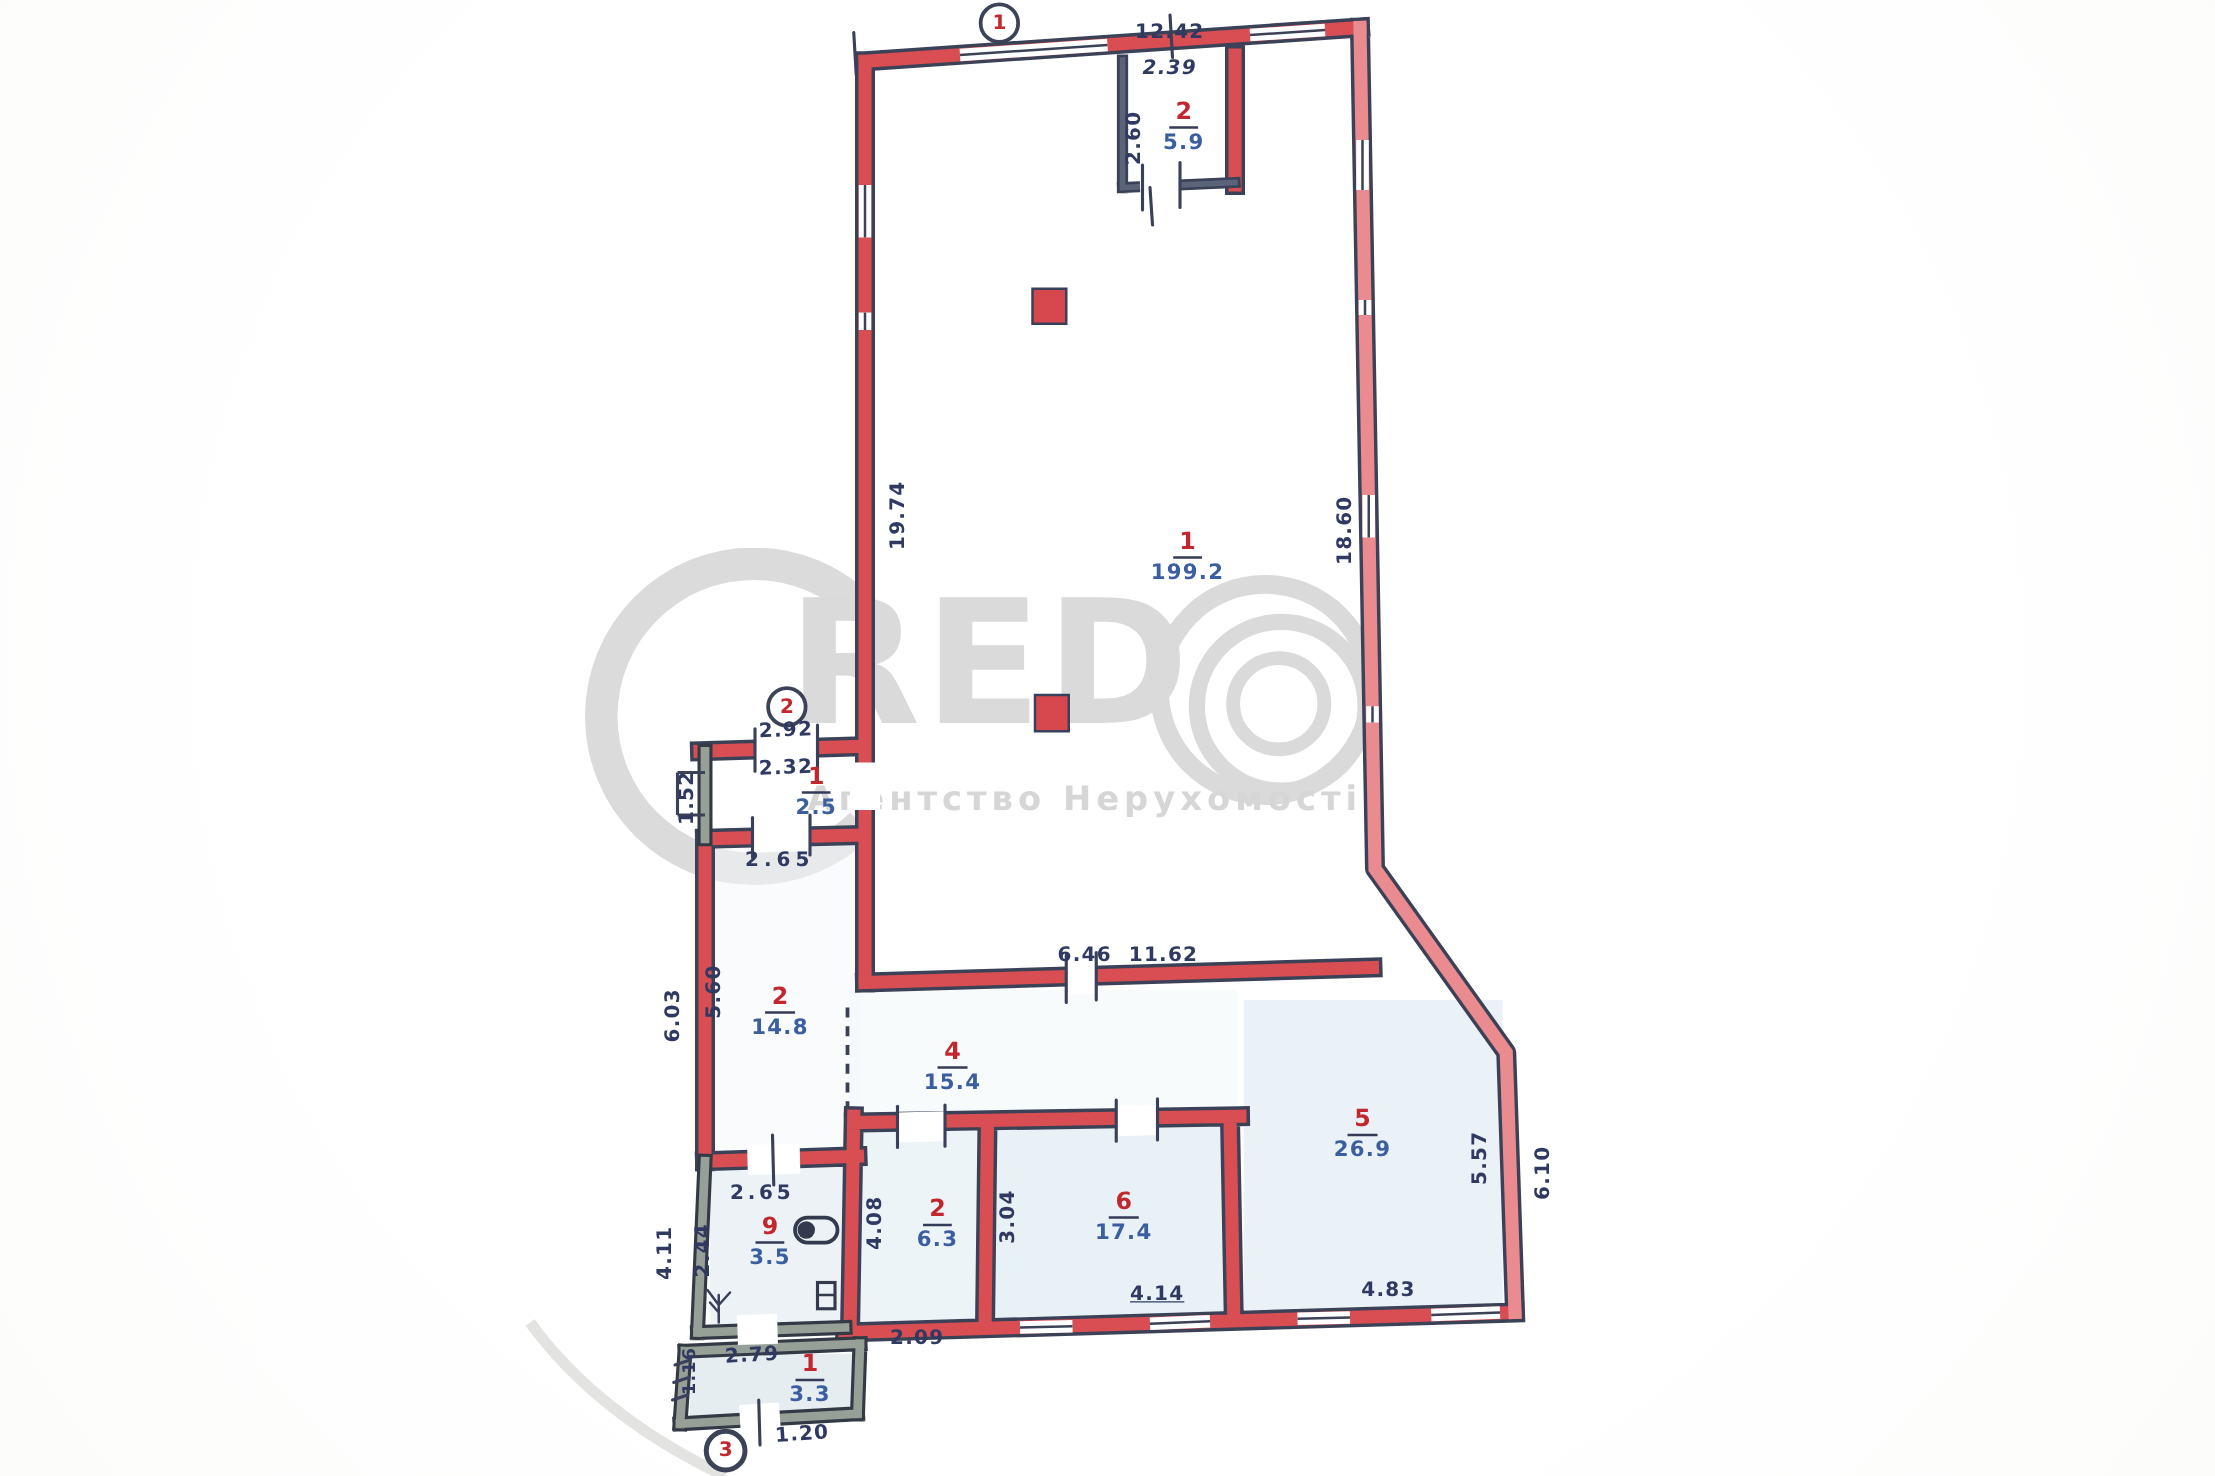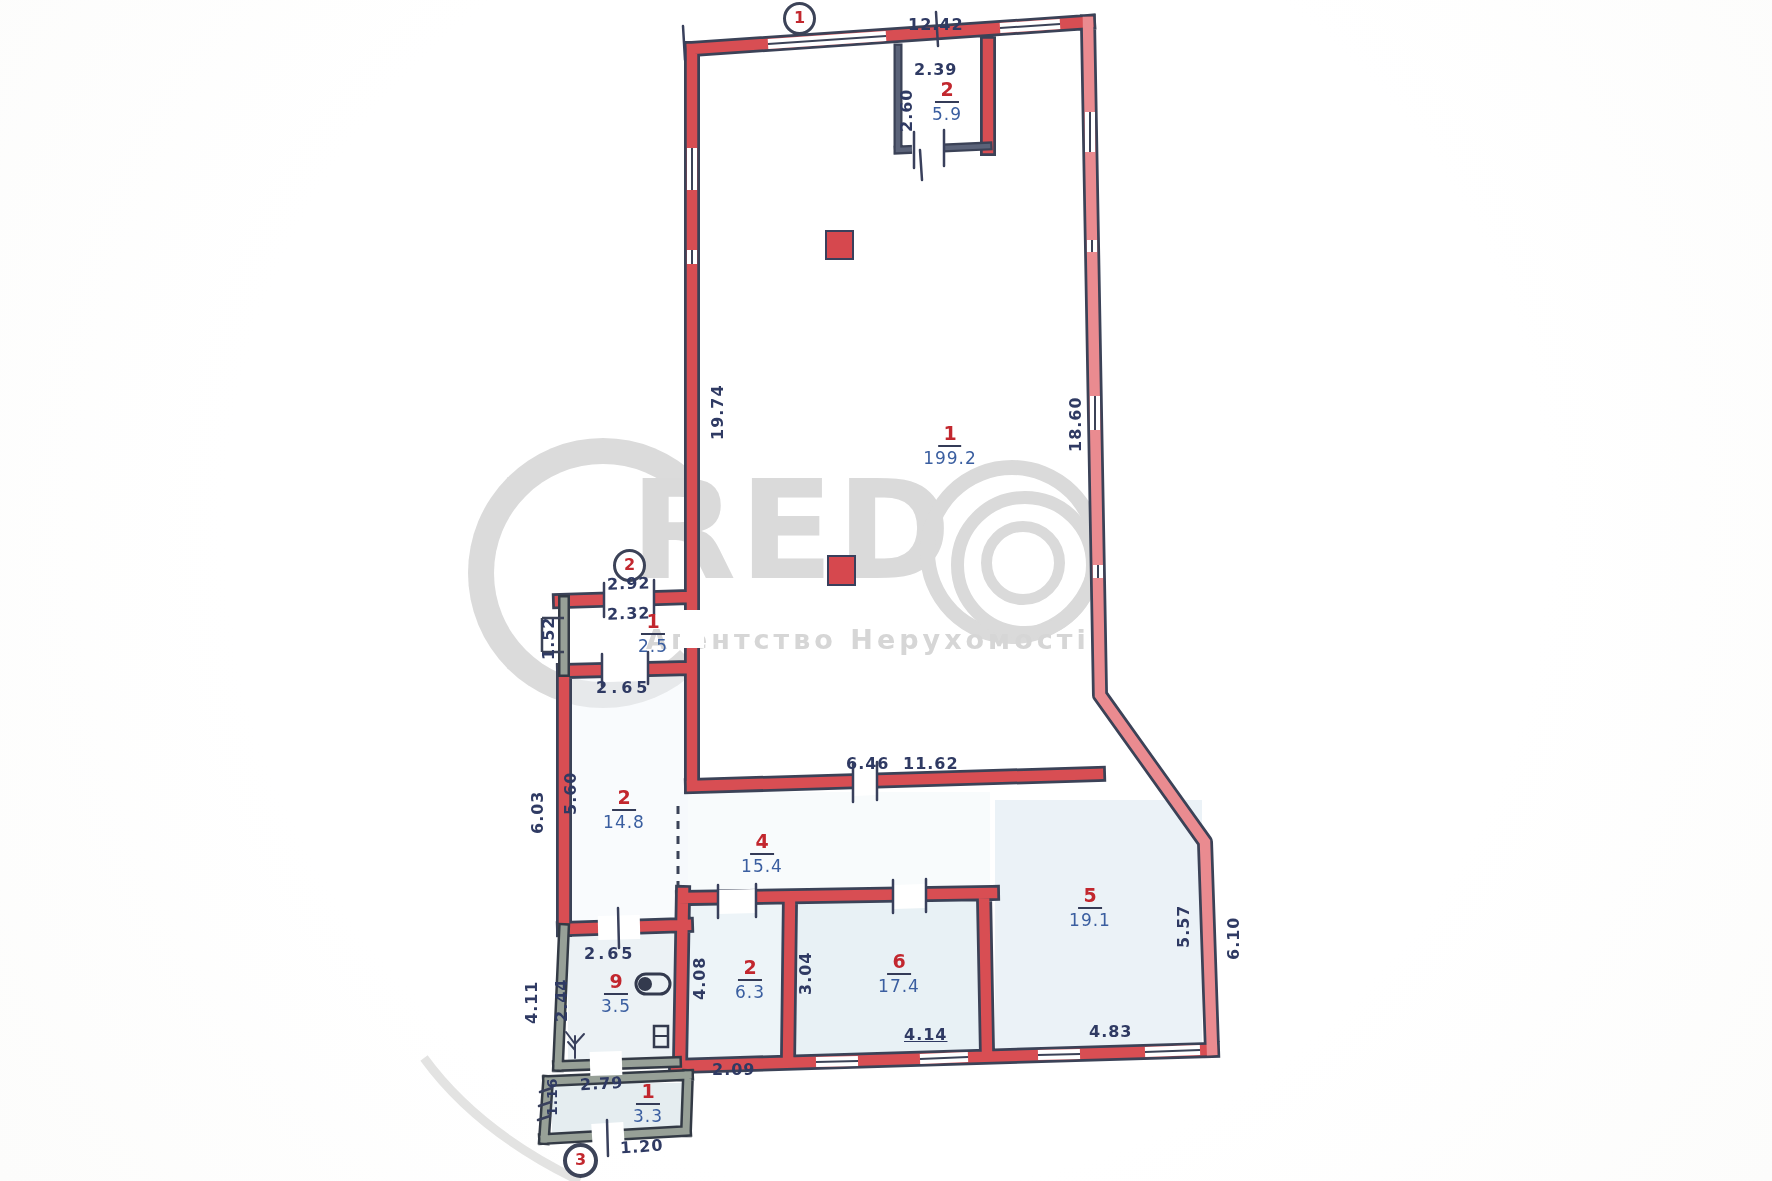--- a/index.html
+++ b/index.html
@@ -32,21 +32,21 @@
   .doorT{stroke:#ffffff;stroke-width:12;fill:none;}
   .tick{stroke:#39405c;stroke-width:2.5;fill:none;stroke-linecap:round;}
   .dash{stroke:#3b4257;stroke-width:3;stroke-dasharray:8 7;fill:none;}
   .sketch{stroke:#39405c;stroke-width:2;fill:none;stroke-linecap:round;}
   .dim{position:absolute;z-index:3;font-weight:700;font-size:16px;color:#2f3a63;
        letter-spacing:1px;white-space:nowrap;line-height:1;}
   .dim.v{transform:rotate(-90deg);transform-origin:0 0;}
   .room{position:absolute;z-index:3;transform:translateX(-50%);text-align:center;line-height:1;}
   .room .num{display:inline-block;font-weight:700;font-size:19px;color:#c2272e;
              padding:0 5px 2px;border-bottom:2.5px solid #343b57;}
-  .room .area{display:block;font-weight:400;font-size:17px;color:#3a5ea0;margin-top:3px;letter-spacing:1px;}
+  .room .area{display:block;font-weight:700;font-size:17px;color:#3a5ea0;margin-top:3px;letter-spacing:1px;}
   .entrance{position:absolute;z-index:3;width:27px;height:27px;border-radius:50%;
             border:3px solid #3c4358;color:#c2272e;font-weight:700;font-size:16px;line-height:26px;
             text-align:center;background:rgba(255,255,255,.55);}
   .entrance.heavy{border-width:4px;}
 </style>
 </head>
 <body>
 
 <div id="canvas">
 
@@ -245,25 +245,25 @@
   <div class="room" style="left:750px;top:958px;">
     <span class="num">2</span>
     <span class="area">6.3</span>
   </div>
   <div class="room" style="left:899px;top:952px;">
     <span class="num">6</span>
     <span class="area">17.4</span>
   </div>
   <div class="room" style="left:1090px;top:886px;">
     <span class="num">5</span>
-    <span class="area">19.1</span>
+    <span class="area">26.9</span>
   </div>
 
   <span class="dim" style="left:908px;top:17px;">12.42</span>
-  <span class="dim" style="left:914px;top:62px;">2.39</span>
+  <span class="dim" style="left:914px;top:46px;font-style:italic;">2.39</span>
   <span class="dim" style="left:903px;top:756px;text-align:center;">11.62</span>
   <span class="dim" style="left:607px;top:576px;transform:rotate(-2deg);">2.92</span>
   <span class="dim" style="left:607px;top:606px;transform:rotate(-2deg);">2.32</span>
   <span class="dim" style="left:596px;top:680px;letter-spacing:4px;">2.65</span>
   <span class="dim" style="left:584px;top:946px;letter-spacing:3px;">2.65</span>
   <span class="dim" style="left:846px;top:756px;">6.46</span>
   <span class="dim" style="left:712px;top:1034px;margin-top:28px;">2.09</span>
   <span class="dim" style="left:904px;top:1027px;text-decoration:underline;">4.14</span>
   <span class="dim" style="left:1066px;top:1024px;margin-left:23px;">4.83</span>
   <span class="dim" style="left:580px;top:1076px;transform:rotate(-3deg);">2.79</span>

